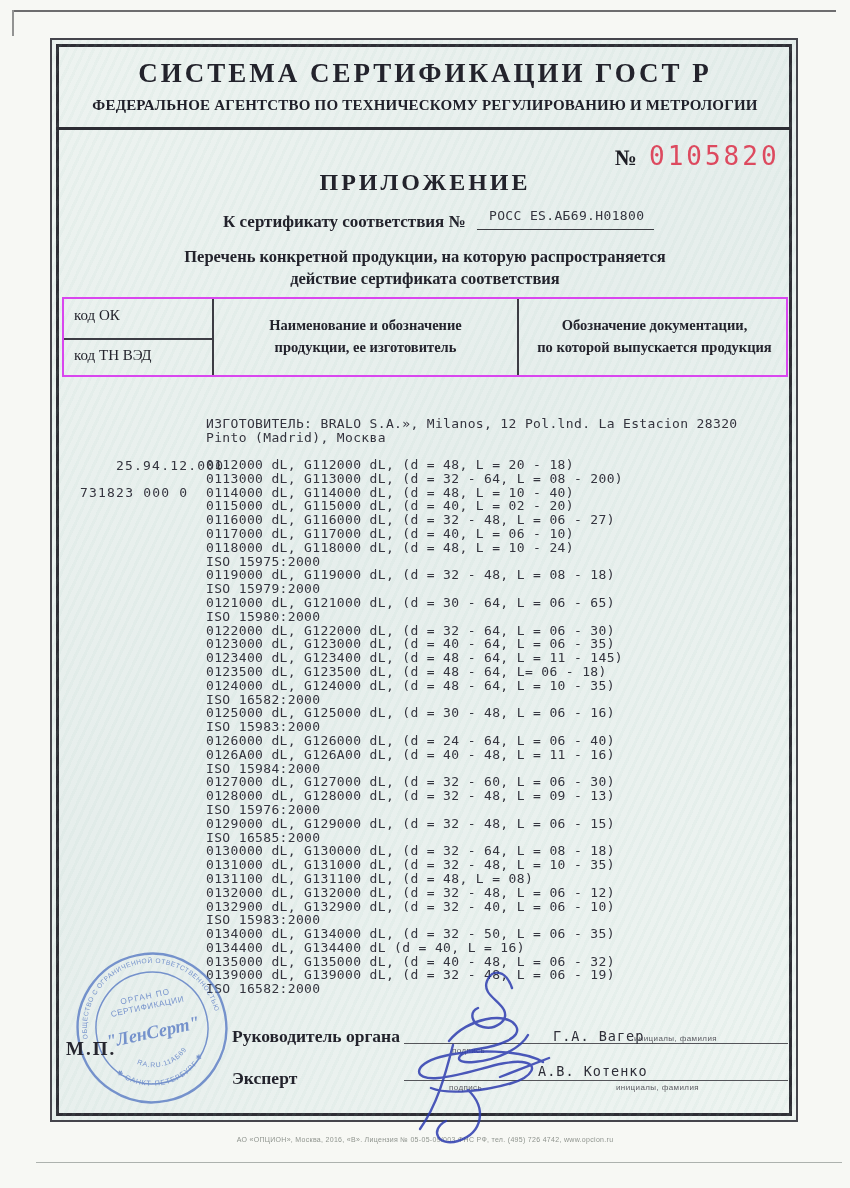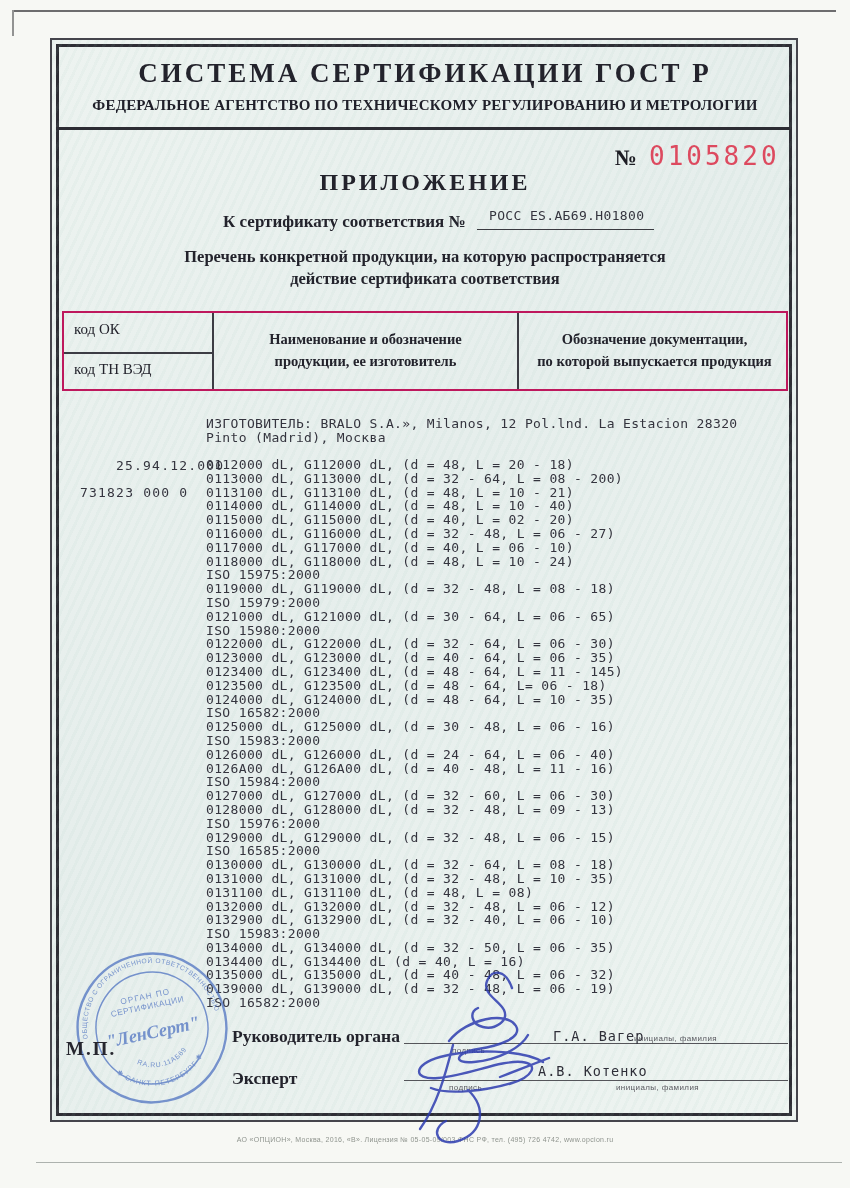--- a/index.html
+++ b/index.html
@@ -40,21 +40,21 @@
   .t-prilozhenie { left:52px; top:169px; width:746px; font-weight:bold; font-size:24px; letter-spacing:3px; color:#23232c; }
 
   .cert-label   { left:223px; top:212px; font-weight:bold; font-size:17px; color:#23232c; }
   .cert-value   { left:489px; top:208px; font-family:"DejaVu Sans Mono", monospace; font-size:12.5px; letter-spacing:.5px; color:#33333d; }
   .cert-underline { left:477px; top:229px; width:177px; border-top:1.2px solid #3a3a40; }
 
   .desc1 { left:52px; top:247px; width:746px; font-weight:bold; font-size:16.5px; color:#23232c; }
   .desc2 { left:52px; top:269px; width:746px; font-weight:bold; font-size:16.5px; color:#23232c; }
 
   
-  .tbl { left:62px; top:311px; width:726px; height:80px; border:2px solid #be185d; box-sizing:border-box; }
+  .tbl { left:62px; top:297px; width:726px; height:80px; border:2px solid #d946ef; box-sizing:border-box; }
   .tbl-v1 { position:absolute; left:148px; top:0; width:2px; height:100%; background:#3c3c44; }
   .tbl-v2 { position:absolute; left:453px; top:0; width:2px; height:100%; background:#3c3c44; }
   .tbl-h1 { position:absolute; left:0; top:39px; width:148px; height:2px; background:#3c3c44; }
   .lbl-ok    { position:absolute; left:10px; top:8px;  font-size:15px; color:#23232c; }
   .lbl-tnved { position:absolute; left:10px; top:48px; font-size:15px; color:#23232c; }
   .tbl-col2  { position:absolute; left:150px; top:15px; width:303px; text-align:center; font-weight:bold; font-size:14.5px; line-height:1.55; color:#23232c; white-space:pre-line; }
   .tbl-col3  { position:absolute; left:455px; top:15px; width:271px; text-align:center; font-weight:bold; font-size:14.5px; line-height:1.55; color:#23232c; white-space:pre-line; }
 
   
   .mono { font-family:"DejaVu Sans Mono", monospace; font-size:13px; letter-spacing:.35px; color:#34343e; }
@@ -130,21 +130,20 @@
   <div class="abs code2 mono">731823 000 0</div>
 
   <div class="abs manufacturer mono">
     <div class="mono-line">ИЗГОТОВИТЕЛЬ: BRALO S.A.», Milanos, 12 Pol.lnd. La Estacion 28320</div>
     <div class="mono-line">Pinto (Madrid), Москва</div>
   </div>
 
   <div class="abs products mono">
       <div class="mono-line">0112000 dL, G112000 dL, (d = 48, L = 20 - 18)</div>
       <div class="mono-line">0113000 dL, G113000 dL, (d = 32 - 64, L = 08 - 200)</div>
-      <div class="mono-line">0113100 dL, G113100 dL, (d = 48, L = 10 - 21)</div>
       <div class="mono-line">0114000 dL, G114000 dL, (d = 48, L = 10 - 40)</div>
       <div class="mono-line">0115000 dL, G115000 dL, (d = 40, L = 02 - 20)</div>
       <div class="mono-line">0116000 dL, G116000 dL, (d = 32 - 48, L = 06 - 27)</div>
       <div class="mono-line">0117000 dL, G117000 dL, (d = 40, L = 06 - 10)</div>
       <div class="mono-line">0118000 dL, G118000 dL, (d = 48, L = 10 - 24)</div>
       <div class="mono-line">ISO 15975:2000</div>
       <div class="mono-line">0119000 dL, G119000 dL, (d = 32 - 48, L = 08 - 18)</div>
       <div class="mono-line">ISO 15979:2000</div>
       <div class="mono-line">0121000 dL, G121000 dL, (d = 30 - 64, L = 06 - 65)</div>
       <div class="mono-line">ISO 15980:2000</div>

